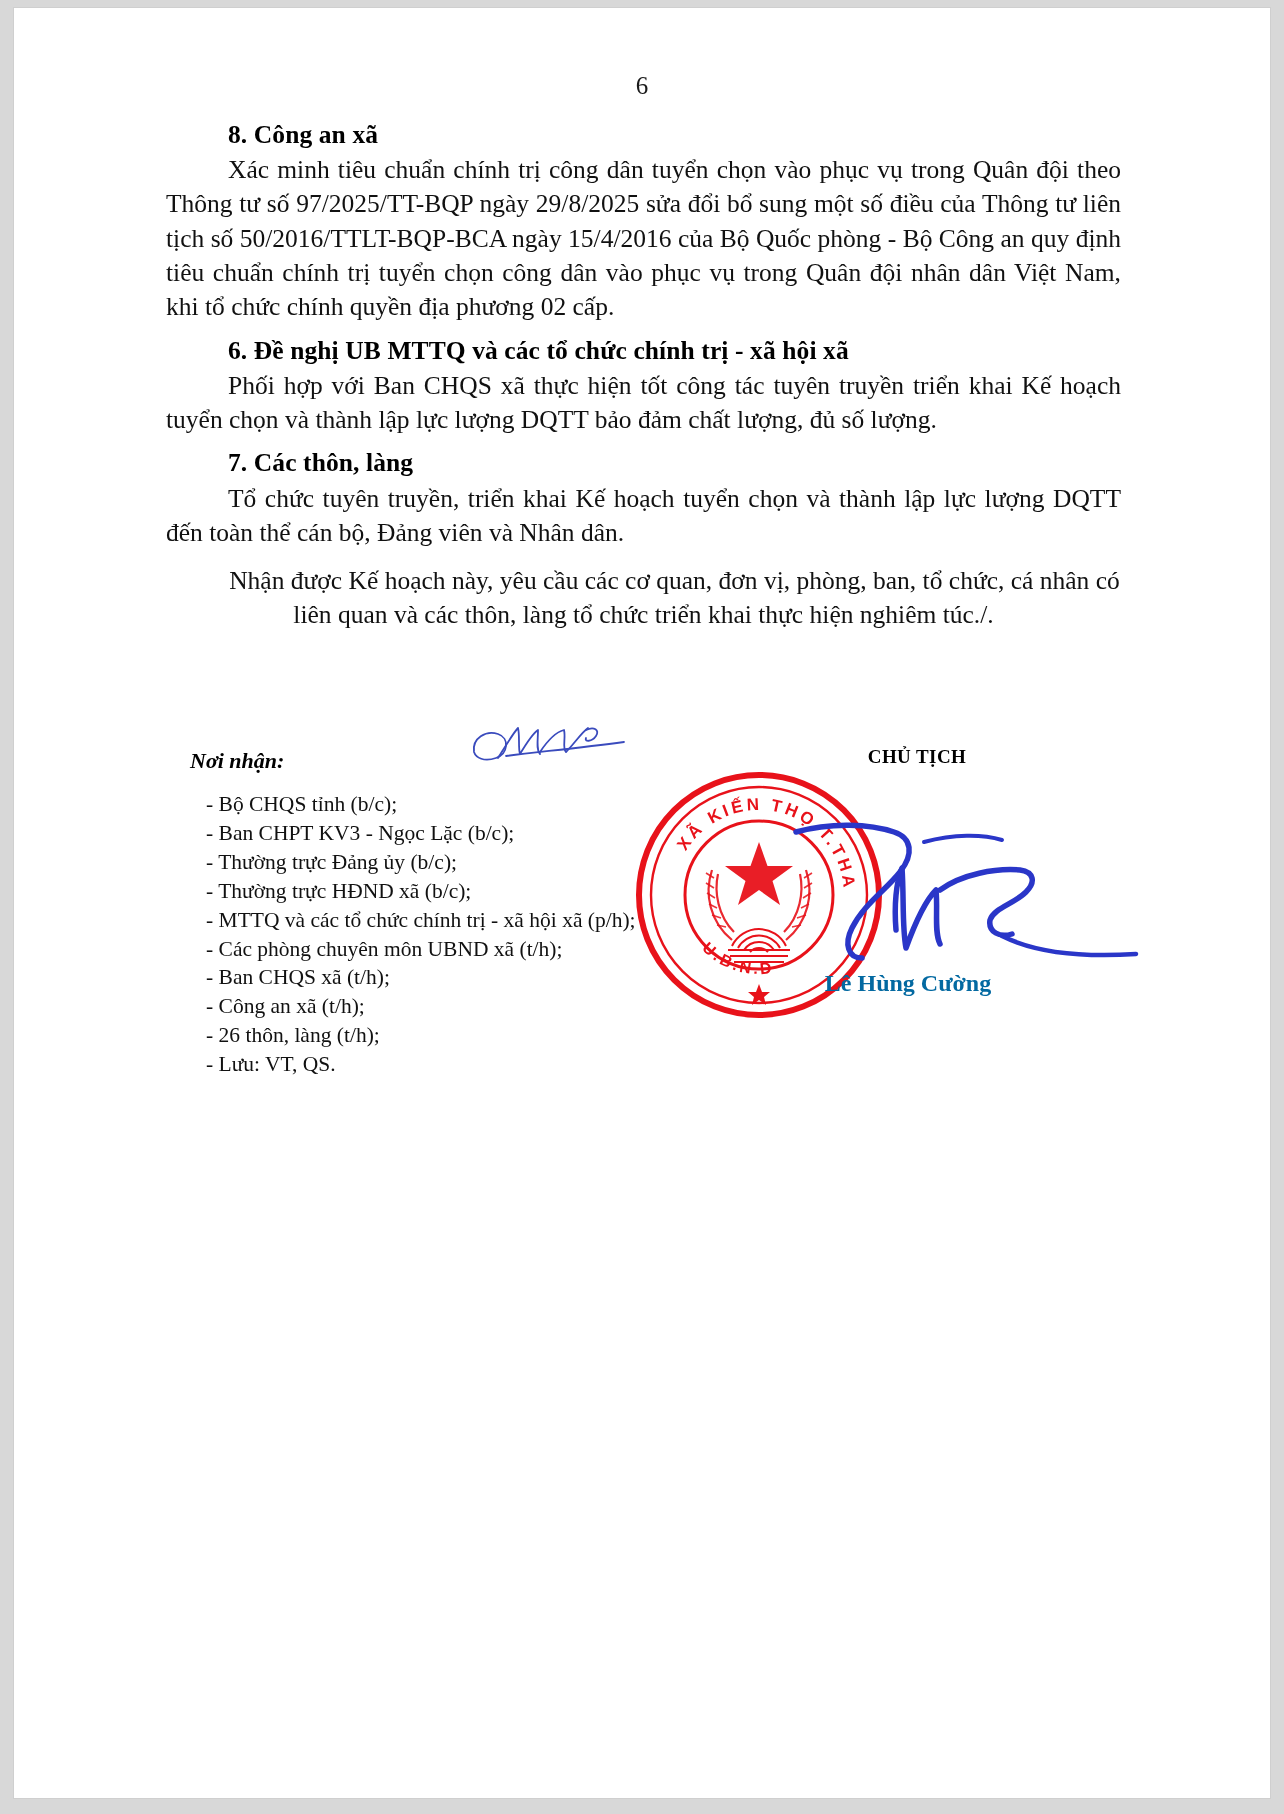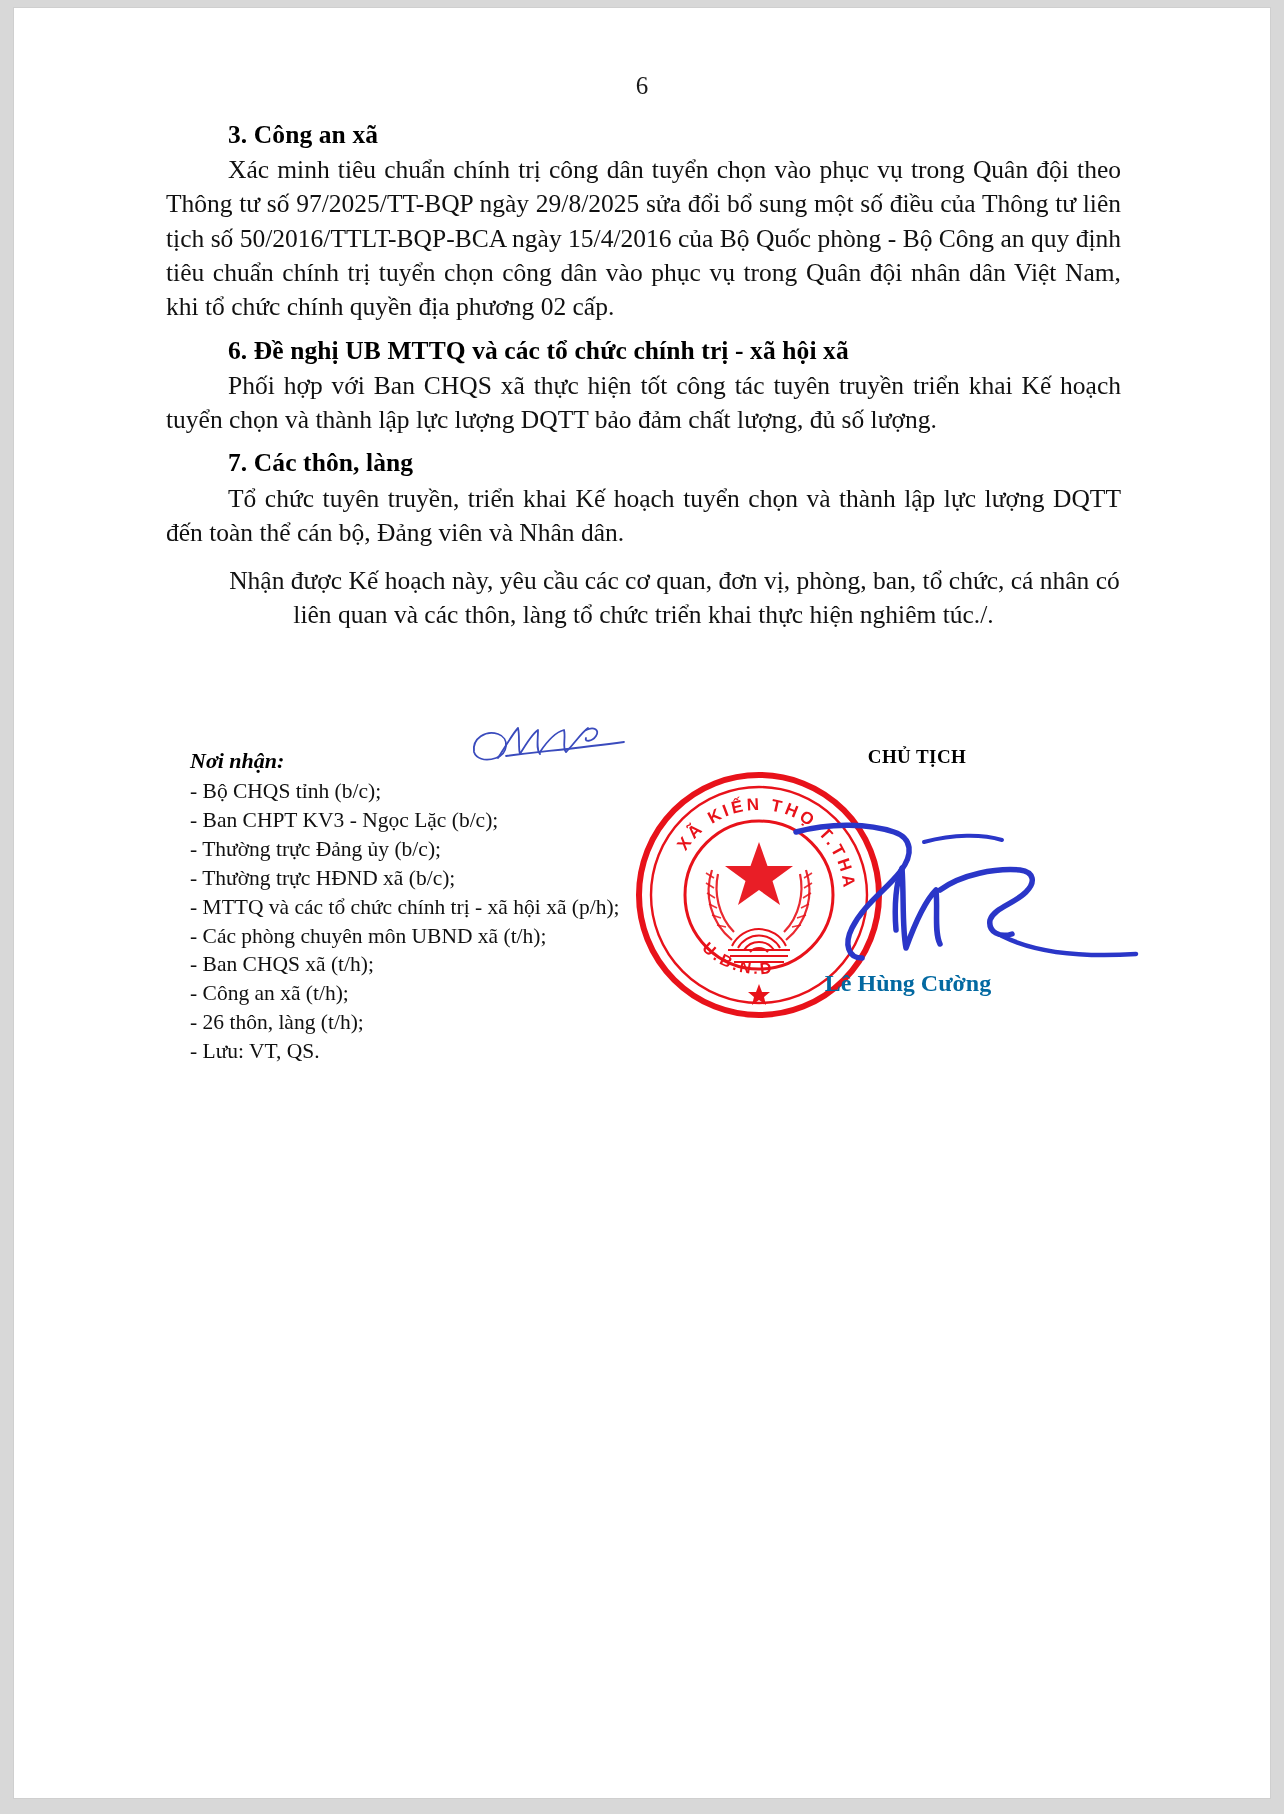--- a/index.html
+++ b/index.html
@@ -89,25 +89,25 @@
     position: absolute;
     left: 176px;
     top: 0;
     width: 600px;
   }
   .recipients-title {
     font-weight: bold;
     font-style: italic;
     font-size: 22px;
     color: #000;
-    margin: 0 0 3px 0;
+    margin: 0 0 16px 0;
   }
   .recipients ul {
     list-style: none;
-    margin: 0;
+    margin: 16px;
     padding: 0;
   }
   .recipients li {
     font-size: 21.5px;
     line-height: 1.345;
     color: #111;
     white-space: nowrap;
   }
 
   
@@ -172,21 +172,21 @@
 </head>
 <body>
 
 <div class="page-canvas">
   <div class="sheet">
 
     <div class="page-number">6</div>
 
     <div class="doc-body">
 
-      <p class="heading">3. Công an xã</p>
+      <p class="heading">8. Công an xã</p>
       <p class="para">Xác minh tiêu chuẩn chính trị công dân tuyển chọn vào phục vụ trong Quân đội theo Thông tư số 97/2025/TT-BQP ngày 29/8/2025 sửa đổi bổ sung một số điều của Thông tư liên tịch số 50/2016/TTLT-BQP-BCA ngày 15/4/2016 của Bộ Quốc phòng - Bộ Công an quy định tiêu chuẩn chính trị tuyển chọn công dân vào phục vụ trong Quân đội nhân dân Việt Nam, khi tổ chức chính quyền địa phương 02 cấp.</p>
 
       <div class="gap-sm"></div>
 
       <p class="heading">6. Đề nghị UB MTTQ và các tổ chức chính trị - xã hội xã</p>
       <p class="para">Phối hợp với Ban CHQS xã thực hiện tốt công tác tuyên truyền triển khai Kế hoạch tuyển chọn và thành lập lực lượng DQTT bảo đảm chất lượng, đủ số lượng.</p>
 
       <div class="gap-sm"></div>
 
       <p class="heading">7. Các thôn, làng</p>

